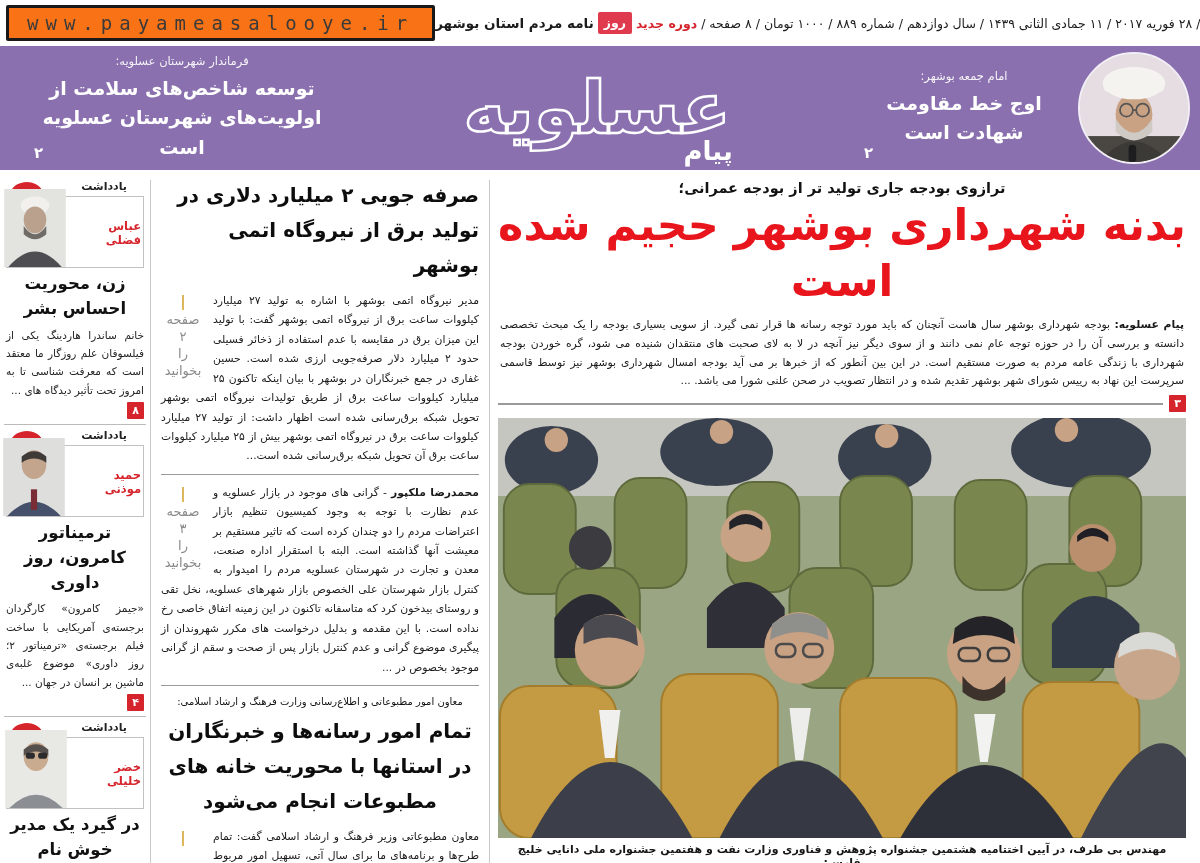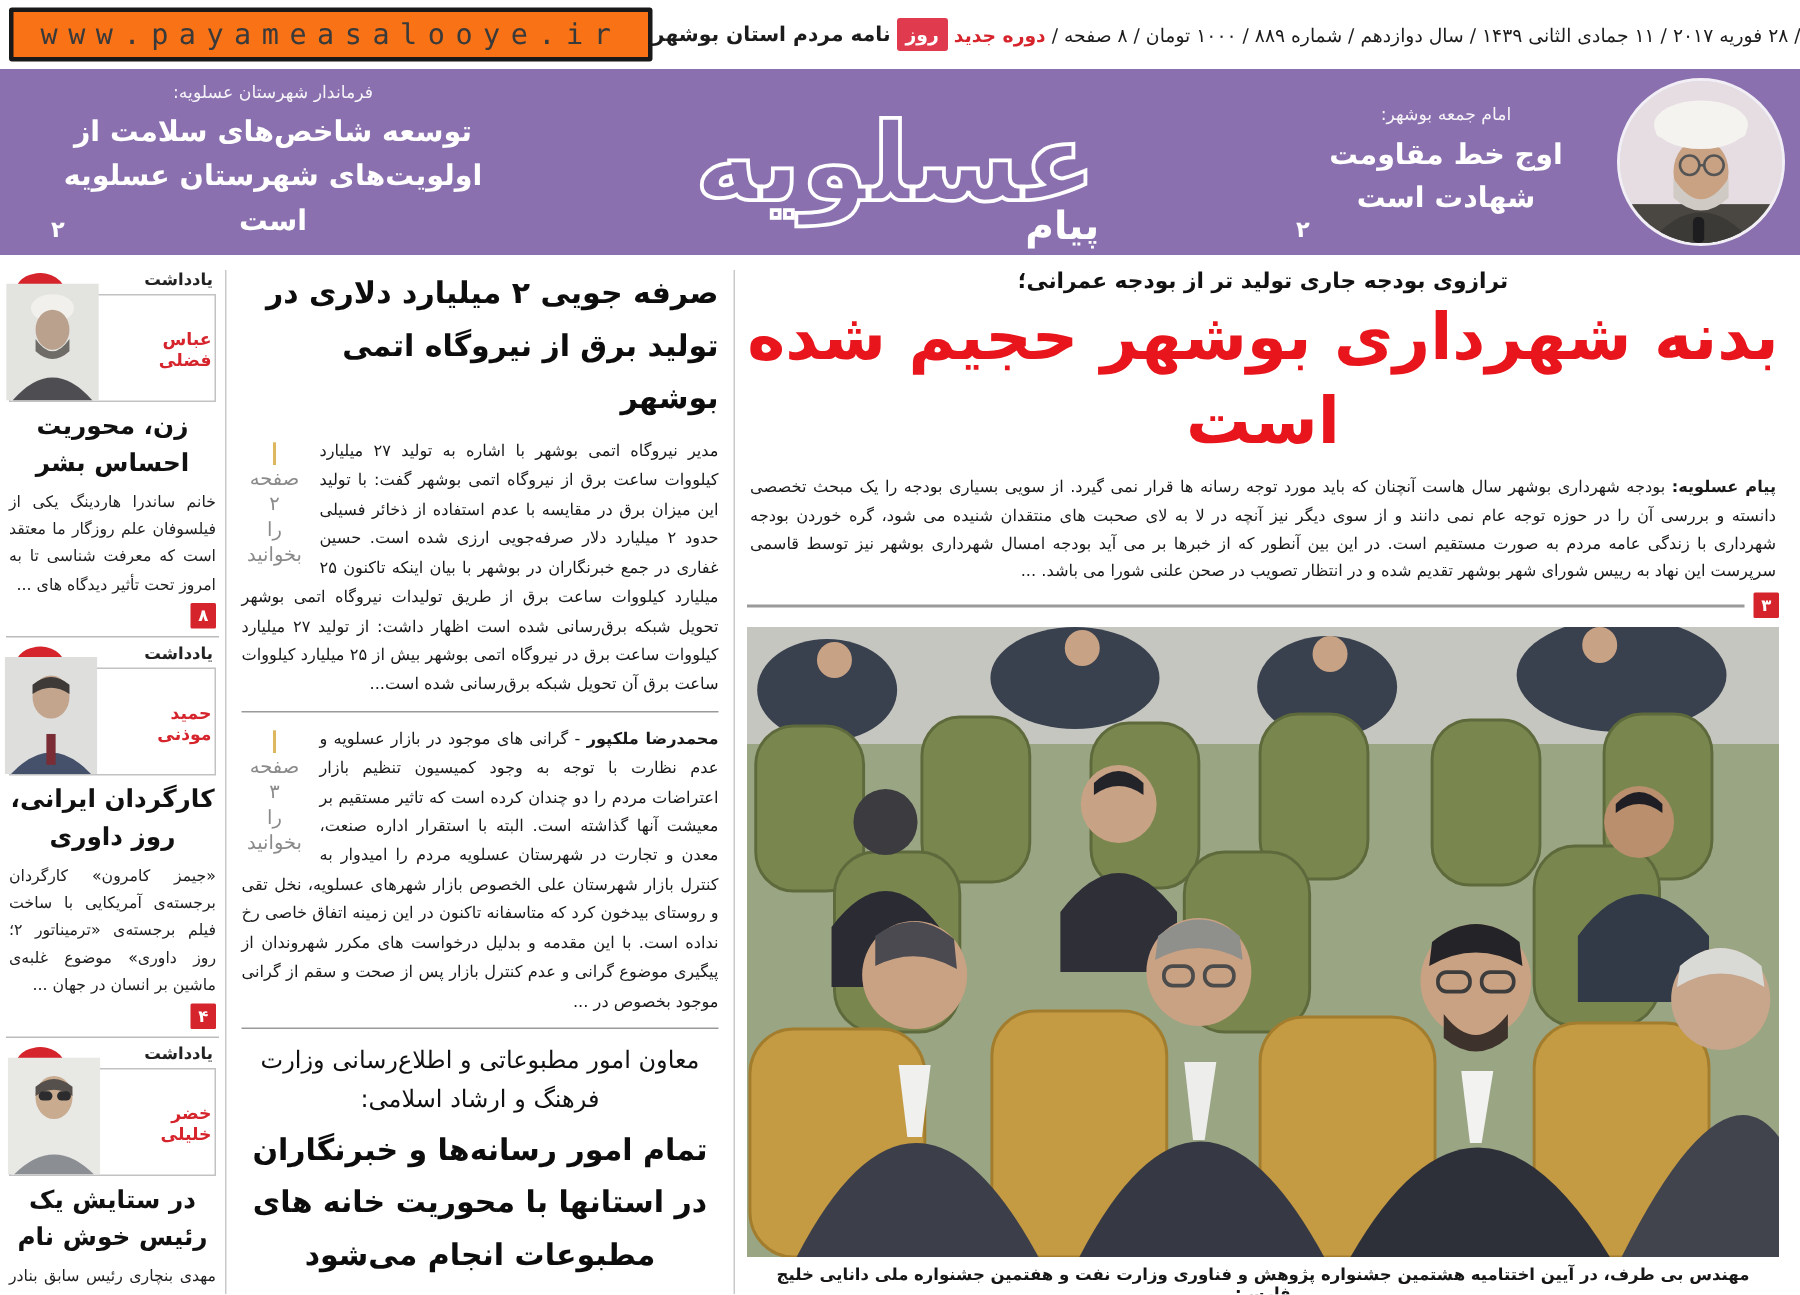--- a/index.html
+++ b/index.html
@@ -36,39 +36,39 @@
 
   
   .content { display:flex; height:693px; padding:6px 6px 0 4px; }
   .vsep { width:1px; background:#c9c9c9; margin:4px 4px 0; }
 
   
   .notes-col { width:142px; flex:none; direction:rtl; }
   .note-item { padding:4px 2px 2px; }
   .note-item + .note-item { border-top:1px solid #bbb; }
   .note-head { position:relative; height:88px; margin-bottom:4px; }
-  .note-label { position:absolute; top:0; right:2px; font-size:11px; font-weight:bold; color:#222; }
+  .note-label { position:absolute; top:0; right:17px; font-size:11px; font-weight:bold; color:#222; }
   .note-icon { position:absolute; top:2px; left:4px; width:34px; height:30px; background:#d6242c; color:#fff;
                font-weight:bold; font-size:16px; display:flex; align-items:center; justify-content:center;
                border-radius:46% 54% 50% 50%; transform:rotate(-8deg); box-shadow:0 1px 0 #a8161d; }
   .note-frame { position:absolute; top:16px; right:0; left:0; bottom:0; border:1px solid #c2c2c2; display:flex;
                 align-items:flex-end; justify-content:space-between; padding:2px 2px 0 4px;gap:40px; }
   .note-author { font-size:11.5px; font-weight:bold; color:#d6242c; margin-bottom:20px; }
   .note-photo { width:62px; height:78px; flex:none; margin-top:-10px; }
   .note-photo svg { display:block; width:100%; height:100%; }
   .note-title { text-align:center; font-size:16.5px; font-weight:bold; color:#111; line-height:1.5; margin:2px 0 4px; }
   .note-excerpt { font-size:10.5px; color:#222; text-align:justify; line-height:1.75; }
   .pagebox { width:17px; height:17px; background:#d6242c; color:#fff; font-size:11px; font-weight:bold;
              display:flex; align-items:center; justify-content:center; border-radius:1px; }
   .note-pagebox { margin:3px 0 3px auto; } 
 
   
   .mid-col { width:330px; flex:none; direction:rtl; padding:2px 6px 0; }
   .article + .article { border-top:1px solid #9a9a9a; margin-top:8px; padding-top:8px; }
-  .art-kicker { font-size:16px; color:#111; text-align:center; margin-bottom:4px; line-height:1.6; }
+  .art-kicker { font-size:10px; color:#111; text-align:center; margin-bottom:4px; line-height:1.6; }
   .art-title { font-size:20px; font-weight:bold; color:#0d0d0d; line-height:1.75; margin-bottom:8px; }
   .art-title.center { text-align:center; }
   .art-body { font-size:10.8px; color:#1a1a1a; text-align:justify; line-height:1.8; }
   .art-author { font-weight:bold; }
   .readbox { float:left; width:44px; margin:2px 8px 2px 0; text-align:center; }
   .readbox .beige { width:34px; height:17px; background:#ecc979; border:1px solid #dcb75f; margin:0 auto 1px; }
   .readbox .tiny { font-size:13px; color:#8a8a8a; line-height:1.3; display:block; }
 
   
   .main-col { flex:1; direction:rtl; padding:0 8px 0 4px; }
@@ -166,21 +166,21 @@
               <svg viewBox="0 0 60 76">
                   <rect width="60" height="76" fill="#dededd"></rect>
                   <ellipse cx="30" cy="26" rx="12" ry="14" fill="#c3a58d"></ellipse>
                   <path d="M18 18 Q30 8 42 18 L42 24 Q30 16 18 24 Z" fill="#3e3a38"></path>
                   <path d="M4 76 Q30 48 56 76 Z" fill="#45506b"></path>
                   <rect x="27" y="50" width="6" height="20" fill="#7a2d34"></rect>
                 </svg>
             </span>
           </div>
         </div>
-        <h3 class="note-title">کارگردان ایرانی، روز داوری</h3>
+        <h3 class="note-title">ترمیناتور کامرون، روز داوری</h3>
         <p class="note-excerpt">«جیمز کامرون» کارگردان برجسته‌ی آمریکایی با ساخت فیلم برجسته‌ی «ترمیناتور ۲؛ روز داوری» موضوع غلبه‌ی ماشین بر انسان در جهان ...</p>
         <div class="pagebox note-pagebox">۴</div>
       </div>
 
       <div class="note-item">
         <div class="note-head">
           <span class="note-label">یادداشت</span>
           <span class="note-icon">ع</span>
           <div class="note-frame">
             <span class="note-author">خضر خلیلی</span>
@@ -189,21 +189,21 @@
                   <rect width="60" height="76" fill="#e8e8e5"></rect>
                   <ellipse cx="30" cy="26" rx="12" ry="14" fill="#c9ab90"></ellipse>
                   <path d="M18 19 Q30 9 42 19 L42 25 Q30 17 18 25 Z" fill="#55504c"></path>
                   <rect x="20" y="22" width="9" height="6" rx="3" fill="#2c2c2e"></rect>
                   <rect x="32" y="22" width="9" height="6" rx="3" fill="#2c2c2e"></rect>
                   <path d="M4 76 Q30 50 56 76 Z" fill="#8b8e92"></path>
                 </svg>
             </span>
           </div>
         </div>
-        <h3 class="note-title">در ستایش یک رئیس خوش نام</h3>
+        <h3 class="note-title">در گیرد یک مدیر خوش نام</h3>
         <p class="note-excerpt">مهدی بنچاری رئیس سابق بنادر و دریانوردی بوشهر از معدود مدیران امانتدار و کارشناس با مشی متعادل و گرایشاتی علمی در کابینه استانی دولت روحانی ...</p>
 
       </div>
     </aside>
 
     <div class="vsep"></div>
 
     <section class="mid-col">
 
       <article class="article">

